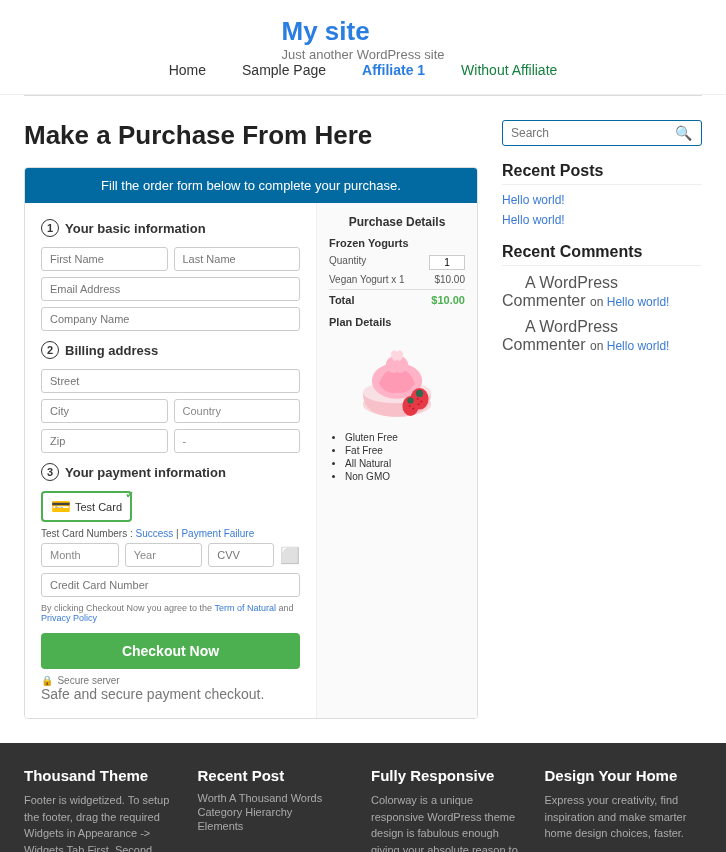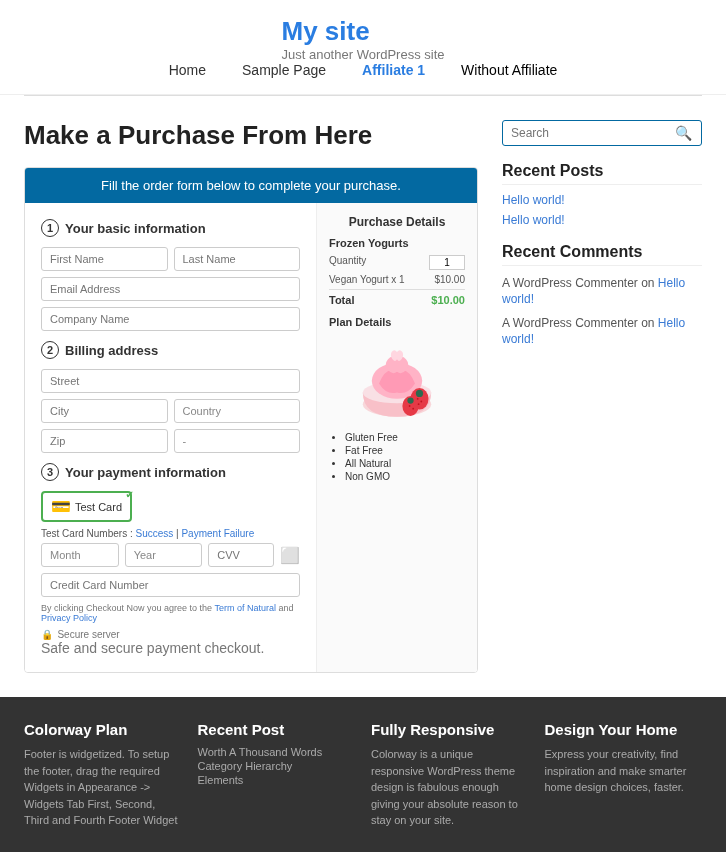--- a/index.html
+++ b/index.html
@@ -5,21 +5,21 @@
     * { box-sizing: border-box; margin: 0; padding: 0; }
     body { font-family: Arial, sans-serif; font-size: 14px; color: #333; background: #fff; }
 
     
     .site-header { padding: 16px 24px; border-bottom: 1px solid #eee; display: flex; align-items: center; justify-content: space-between; flex-direction: column; }
     .site-title { font-size: 26px; font-weight: bold; color: #2a7de1; line-height: 1.2; }
     .site-tagline { font-size: 13px; color: #777; }
     .site-nav { display: flex; gap: 36px; align-items: center; }
     .nav-link { text-decoration: none; color: #333; font-size: 14px; }
     .nav-link.affiliate { color: #2a7de1; }
-    .nav-link.without { color: #000000; }
+    .nav-link.without { color: #15803d; }
     .header-divider { border: none; border-bottom: 1px solid #ddd; margin: 0 24px; }
 
     
     .main-content { display: flex; padding: 24px; gap: 24px; max-width: 726px; }
     .content-area { flex: 1; }
     .sidebar { width: 200px; flex-shrink: 0; }
 
     
     .page-title { font-size: 26px; font-weight: bold; color: #222; margin-bottom: 16px; }
 
@@ -60,21 +60,21 @@
     .yogurt-img { width: 110px; height: 90px; margin: 0 auto 8px; display: block; }
     .plan-features { list-style: disc; padding-left: 16px; font-size: 10px; color: #333; }
     .plan-features li { margin-bottom: 2px; }
 
     
     .search-box { display: flex; align-items: center; border: 1px solid #0369a1; border-radius: 3px; padding: 4px 8px; margin-bottom: 16px; }
     .search-input { border: none; outline: none; font-size: 12px; flex: 1; color: #aaa; }
     .search-icon { color: #666; font-size: 14px; }
     .sidebar-section-title { font-size: 16px; font-weight: bold; color: #222; margin-bottom: 8px; border-bottom: 1px solid #eee; padding-bottom: 4px; }
     .sidebar-link { color: #3a7bd5; text-decoration: none; font-size: 12px; display: block; margin-bottom: 6px; }
-    .sidebar-text { font-size: 12px; color: #555; margin-bottom: 6px; }
+    .sidebar-text { font-size: 16px; color: #555; margin-bottom: 6px; margin-left: 23px; }
     .sidebar-on { color: #555; font-size: 12px; }
 
     
     .footer { background: #333; color: #aaa; padding: 24px; display: flex; gap: 16px; margin-top: 0; }
     .footer-col { flex: 1; }
     .footer-col-title { font-size: 15px; font-weight: bold; color: #fff; margin-bottom: 8px; }
     .footer-col-text { font-size: 11px; color: #aaa; line-height: 1.5; }
     .footer-link { color: #aaa; text-decoration: none; font-size: 11px; display: block; margin-bottom: 2px; }
   </style>
 </head>
@@ -171,20 +171,21 @@
           </div>
           <div class="form-row">
             <input class="form-input" type="text" placeholder="Credit Card Number" style="">
           </div>
           <div class="terms-text">
             By clicking Checkout Now you agree to the
             <a href="#">Term of Natural</a>
             and
             <a href="#">Privacy Policy</a>
           </div>
+          <button class="checkout-btn">Checkout Now</button>
           <div class="secure-server" style="margin-top:6px;">
             <span>🔒</span>
             <span>Secure server</span>
           </div>
           <div class="secure-text">Safe and secure payment checkout.</div>
         </div>
 
         <div class="details-section">
           <div class="details-title">Purchase Details</div>
           <div class="product-name">Frozen Yogurts</div>
@@ -257,21 +258,21 @@
       <span class="sidebar-text">A WordPress Commenter </span>
       <span class="sidebar-on">on </span>
       <a href="#" class="sidebar-link" style="display:inline;">Hello world!</a>
     </div>
   </aside>
 </div>
 
 <footer>
   <div class="footer">
     <div class="footer-col">
-      <div class="footer-col-title">Colorway Plan</div>
+      <div class="footer-col-title">Thousand Theme</div>
       <div class="footer-col-text">Footer is widgetized. To setup the footer, drag the required Widgets in Appearance -&gt; Widgets Tab First, Second, Third and Fourth Footer Widget</div>
     </div>
     <div class="footer-col">
       <div class="footer-col-title">Recent Post</div>
       <a href="#" class="footer-link">Worth A Thousand Words</a>
       <a href="#" class="footer-link">Category Hierarchy</a>
       <a href="#" class="footer-link">Elements</a>
     </div>
     <div class="footer-col">
       <div class="footer-col-title">Fully Responsive</div>

